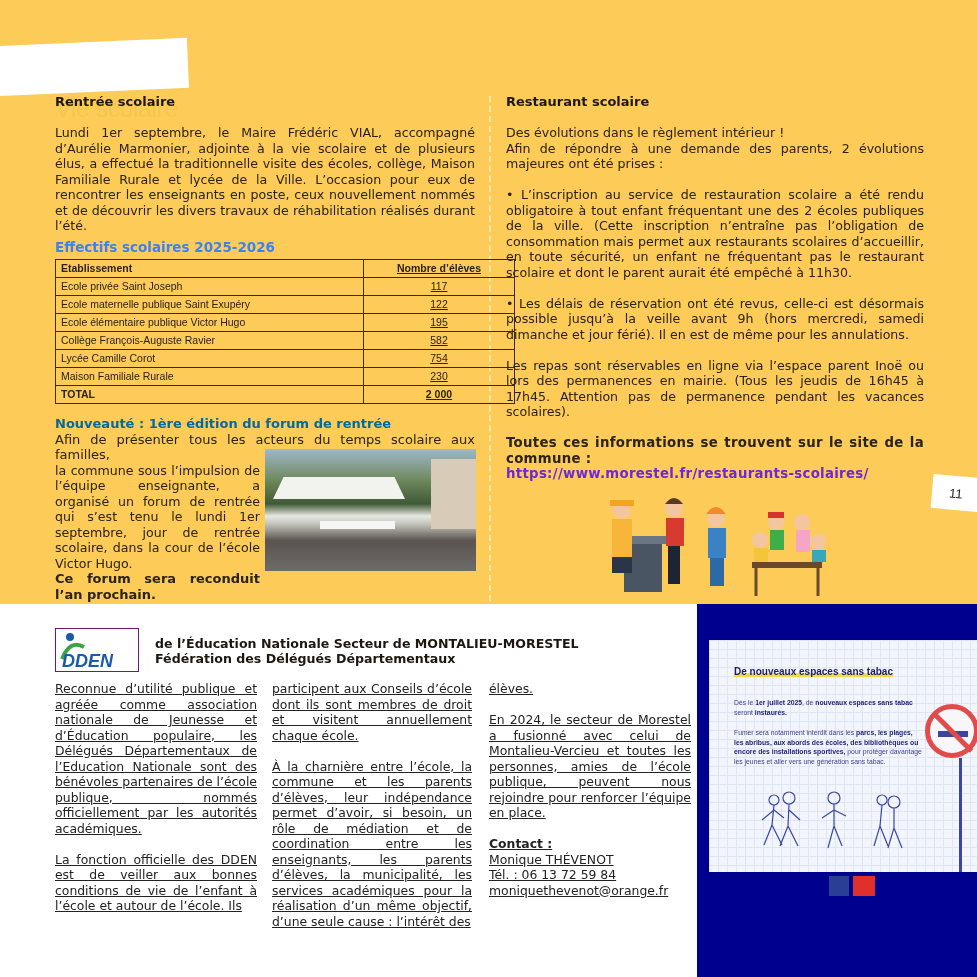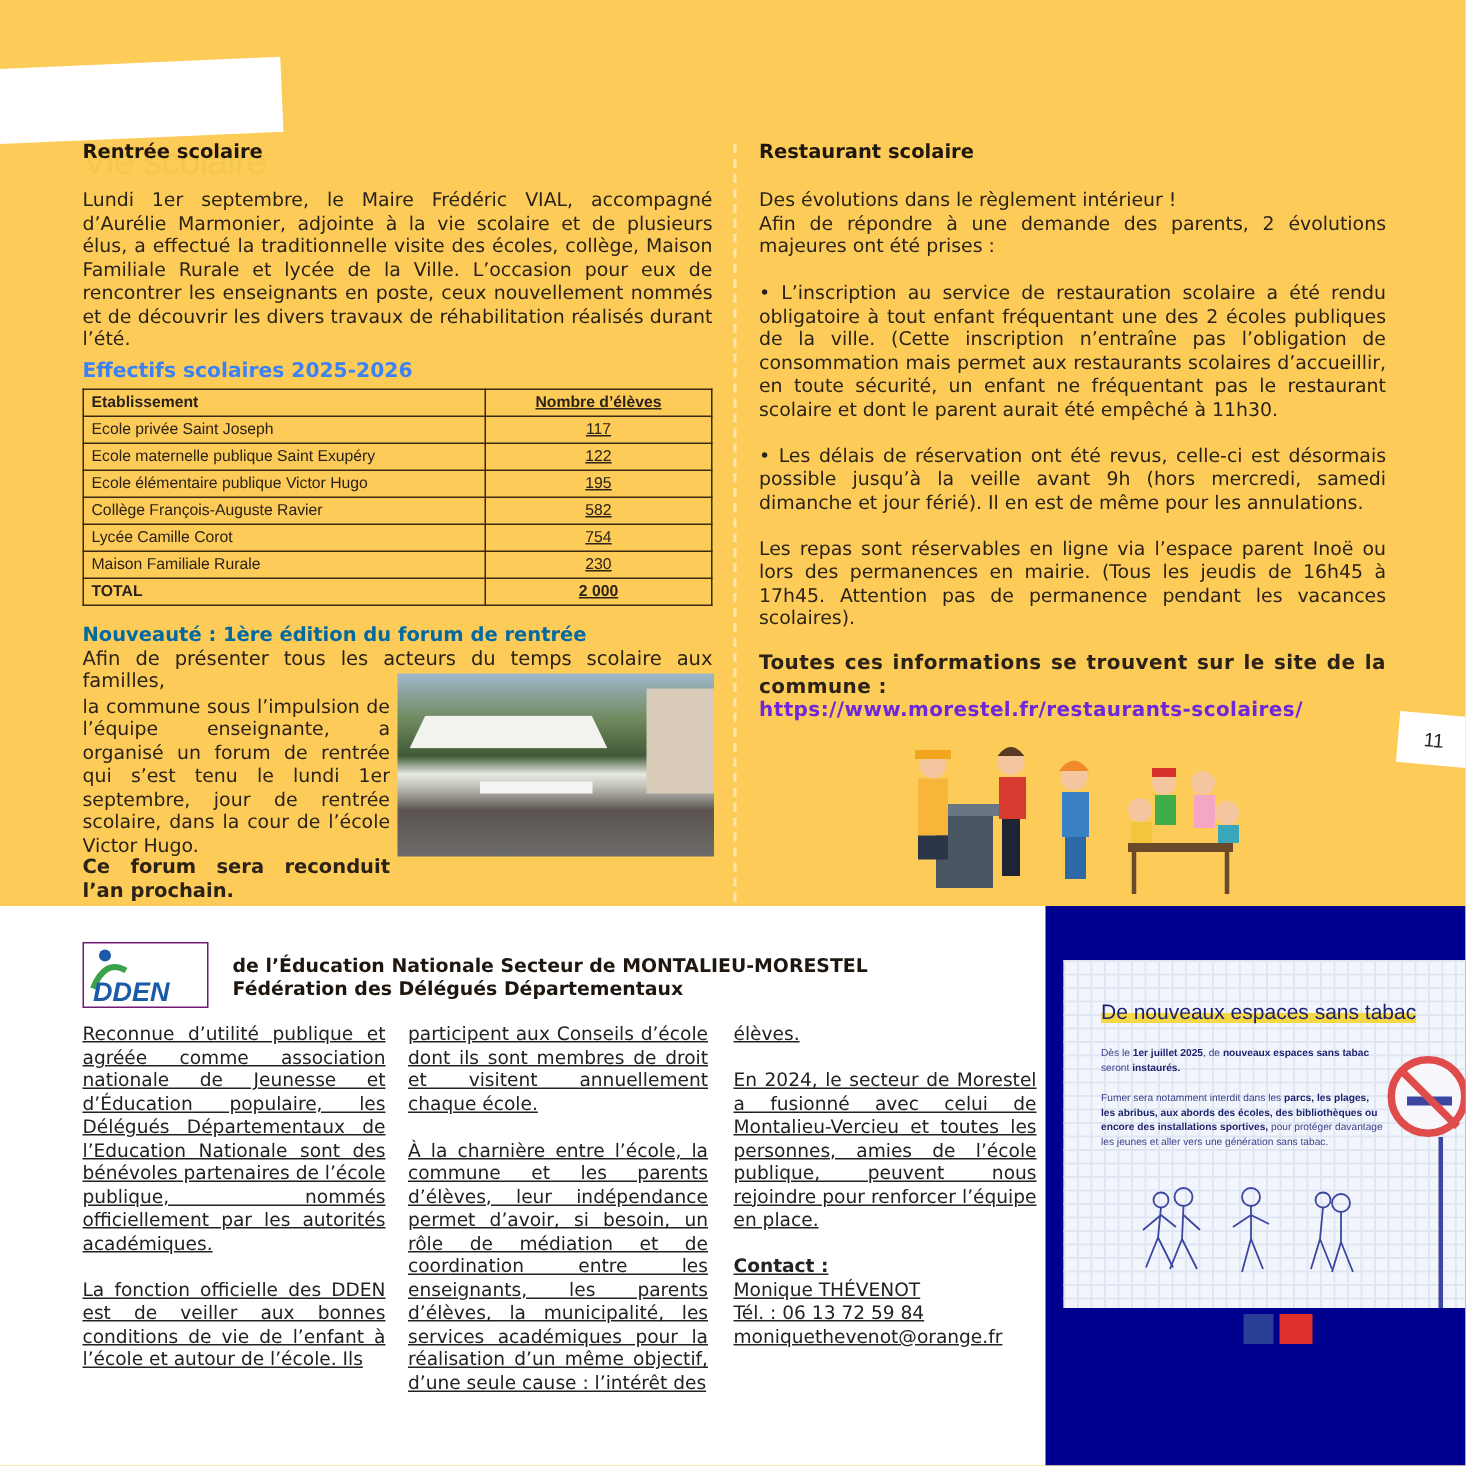--- a/index.html
+++ b/index.html
@@ -27,21 +27,21 @@
   .col-right { position: absolute; left: 506px; top: 94px; width: 418px; font-size: 12.6px; line-height: 15.5px; }
   .divider {
     position: absolute; left: 489px; top: 96px; height: 505px; width: 0;
     border-left: 2px dashed #fde7a8;
   }
   h3 { margin: 0; font-size: 13px; font-weight: bold; color: #1f170f; }
   p { margin: 0; text-align: justify; }
   .gap { height: 15.5px; }
   .subhead { margin-top: 6px; font-size: 13.5px; font-weight: bold; color: #3b82f6; }
   table.eff {
-    margin-top: 4px; width: 420px; border-collapse: collapse;
+    margin-top: 4px; width: 460px; border-collapse: collapse;
     font-family: "Liberation Sans", sans-serif; font-size: 10.5px;
   }
   table.eff td, table.eff th { border: 1.5px solid #3a2a14; height: 17px; padding: 0 5px; }
   table.eff th { text-align: left; font-weight: bold; }
   table.eff th.num, table.eff td.num { text-align: center; width: 140px; text-decoration: underline; }
   table.eff tr.total td { font-weight: bold; }
   .forum { margin-top: 12px; position: relative; }
   .forum h4 { margin: 0; font-size: 13px; font-weight: bold; color: #0369a1; }
   .forum .lead { margin: 0; font-size: 13px; }
   .forum .wrap { width: 205px; font-size: 12.6px; line-height: 15.5px; }
@@ -78,22 +78,22 @@
   .navy {
     position: absolute; left: 697px; top: 604px; width: 280px; height: 373px; background: #00008f;
   }
   .poster {
     position: absolute; left: 709px; top: 640px; width: 268px; height: 232px;
     background-color: #f2f5fb;
     background-image: linear-gradient(#dfe6f3 1px, transparent 1px), linear-gradient(90deg, #dfe6f3 1px, transparent 1px);
     background-size: 9px 9px;
   }
   .poster-title {
-    position: absolute; left: 25px; top: 26px; font-family: "Liberation Sans", sans-serif; font-weight: normal;
-    font-size: 14px; color: #1b1f6e;
+    position: absolute; left: 25px; top: 26px; font-family: "Liberation Sans", sans-serif; font-weight: bold;
+    font-size: 10px; color: #1b1f6e;
     background: linear-gradient(transparent 60%, #f5d845 60%);
   }
   .poster-p { position: absolute; left: 25px; width: 190px; font-family: "Liberation Sans", sans-serif; font-size: 6.8px; line-height: 9.5px; color: #3a3f8a; }
   .poster-p b { color: #1b1f6e; }
   .nosmoke {
     position: absolute; left: 216px; top: 64px; width: 54px; height: 54px; border-radius: 50%;
     border: 5px solid #e04b4b; background: #f7f7fb; box-sizing: border-box;
   }
   .nosmoke::after { content: ""; position: absolute; left: 20px; top: -4px; width: 5px; height: 54px; background: #e04b4b; transform: rotate(-45deg); }
   .nosmoke .cig { position: absolute; left: 8px; top: 22px; width: 30px; height: 6px; background: #3c46a0; }

